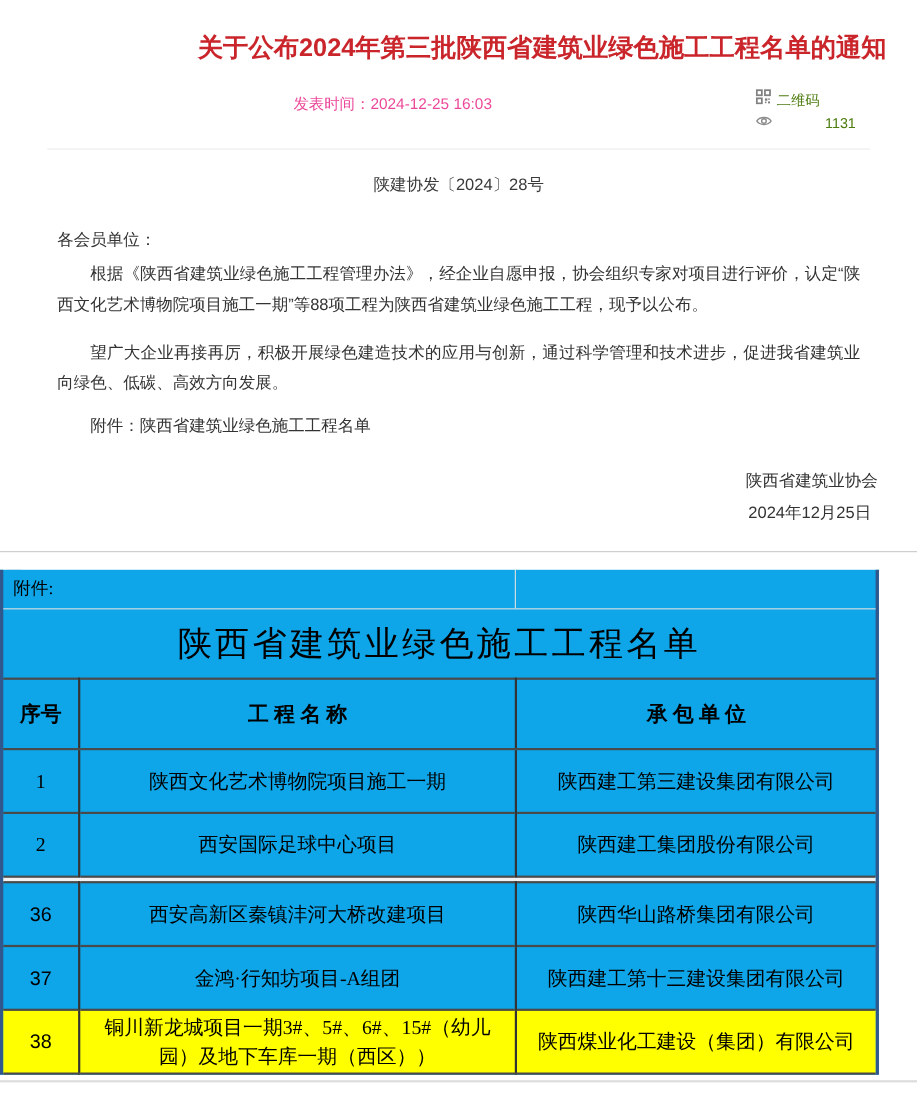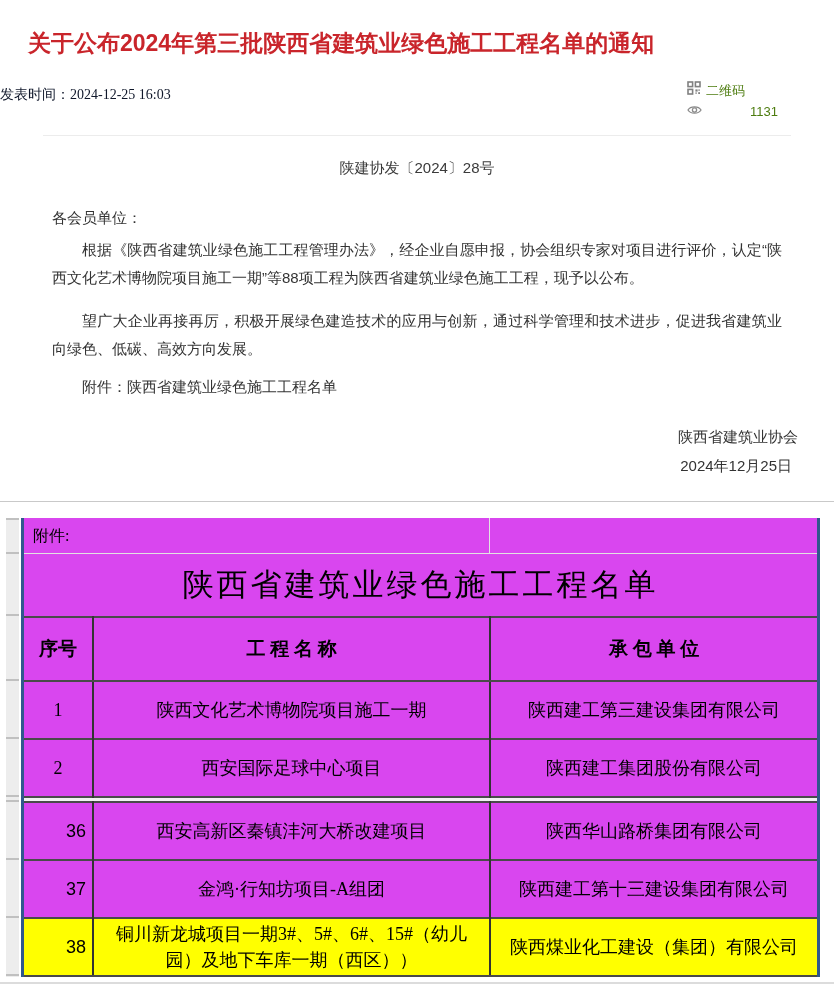--- a/index.html
+++ b/index.html
@@ -9,28 +9,27 @@
     --line-dark:#4a4a4a;
     --line-col:#333;
   }
   html,body{margin:0;padding:0;}
   body{
     width:834px;height:1000px;overflow:hidden;background:#fff;
     font-family:"Liberation Sans","DejaVu Sans",sans-serif;color:#333;
   }
   
   .doc-title{
-    padding-top:27px;margin:0 28px;text-align:left;
+    padding-top:27px;margin:0 28px;text-align:right;
     color:var(--red);font-size:23px;font-weight:bold;line-height:1.4;
   }
   .meta{position:relative;margin-top:22px;height:42px;}
   .publish-time{
-    padding-right:120px;font-size:14px;color:#0f172a;
+    text-align:center;padding-right:120px;font-size:14px;color:#ec4899;
     padding-top:5px;
-    font-family:Liberation Serif, serif;
   }
   .meta-right{
     position:absolute;right:56px;top:0;font-size:13px;color:#4d7c0f;line-height:19px;text-align:center;
   }
   .meta-right .mrow{display:flex;align-items:center;gap:5px;}
   .meta-right .mrow + .mrow{margin-top:2px;gap:48px;}
   .divider{margin:12px auto 0;width:748px;border-top:1px solid #ececec;}
   .doc-number{margin-top:23px;text-align:center;font-size:15px;color:#3a3a3a;}
   .doc-body{margin:12px 52px;}
   .salutation{margin-top:31px;font-size:15px;}
@@ -38,23 +37,23 @@
   .attach-line{margin-top:15px;font-size:15px;text-indent:2em;}
   .signer{margin:31px 36px 0 0;text-align:right;font-size:15px;}
   .sign-date{margin:10px 42px 0 0;text-align:right;font-size:15px;}
   .sheet-top-line{margin-top:25px;border-top:1px solid #c9c9c9;}
 
   
   .attachment{position:relative;margin-top:16px;}
   .gutter{position:absolute;left:6px;top:0;width:13px;background:#ededed;}
   .gutter .tick{position:absolute;left:0;width:13px;height:2px;background:#c0c0c0;}
   .sheet{
-    position:relative;margin-left:21px;width:799px;box-sizing:border-box;
+    position:relative;width:799px;box-sizing:border-box;
     border-left:3px solid var(--blue);border-right:3px solid var(--blue);
-    background:#d946ef;font-family:"Liberation Serif","DejaVu Serif",serif;color:#000;
+    background:#0ea5e9;font-family:"Liberation Serif","DejaVu Serif",serif;color:#000;
   }
   .label-row{
     height:35px;line-height:35px;padding-left:9px;font-size:16px;
     border-bottom:1px solid #e2e2e2;position:relative;
   }
   .label-row::after{
     content:"";position:absolute;right:327px;top:0;bottom:0;width:1px;background:#e2e2e2;
   }
   .title-row{
     height:62px;display:flex;align-items:center;justify-content:center;
@@ -75,21 +74,21 @@
   .att-table thead th:nth-child(1),.att-table thead th:nth-child(2),
   .att-table tbody td.cell-no,.att-table tbody td.cell-project{
     border-right:2px solid var(--line-col);
   }
   .att-table tbody tr:last-child td{border-bottom:2px solid var(--line-dark);}
   .att-table tbody tr.gap-row td{
     height:5px;padding:0;background:#f2f2f2;border-right:none;
   }
   .att-table tbody tr.highlight td{background:var(--yellow);}
   
-  .att-table tbody tr:nth-child(n+4) .cell-no{font-family:"Liberation Sans","DejaVu Sans",sans-serif;text-align:right;}
+  .att-table tbody tr:nth-child(n+4) .cell-no{font-family:"Liberation Sans","DejaVu Sans",sans-serif;}
   .page-bottom-line{margin-top:5px;border-top:2px solid #dcdcdc;}
 </style>
 </head>
 <body>
 
 <div class="page">
 
   <h1 class="doc-title">关于公布2024年第三批陕西省建筑业绿色施工工程名单的通知</h1>
 
   <div class="meta">

